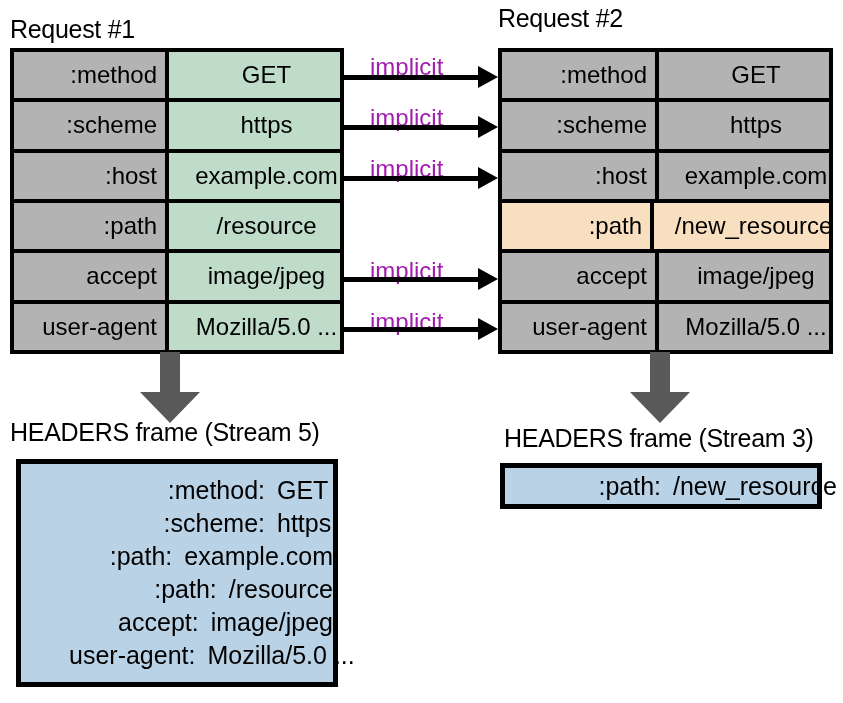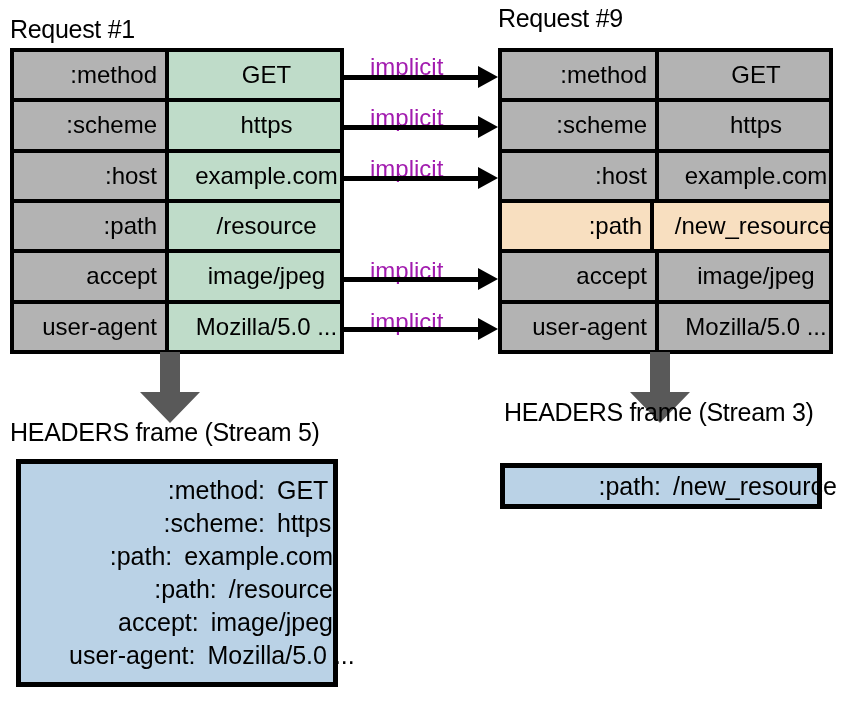--- a/index.html
+++ b/index.html
@@ -169,21 +169,21 @@
     <div class="hrow fill-green">
       <div class="hname" style="background: rgb(179, 179, 179);">accept</div>
       <div class="hval" style="background: rgb(191, 220, 201);">image/jpeg</div>
     </div>
     <div class="hrow fill-green">
       <div class="hname" style="background: rgb(179, 179, 179);">user-agent</div>
       <div class="hval" style="background: rgb(191, 220, 201);">Mozilla/5.0 ...</div>
     </div>
   </div>
 
-  <div class="caption" style="left:498px; top:4px;">Request #9</div>
+  <div class="caption" style="left:498px; top:4px;">Request #2</div>
 
   <div class="htable" id="table-request-2" style="left:498px; top:48px; width:335px; height:306px;">
 
     <div class="hrow fill-gray">
       <div class="hname" style="background: rgb(179, 179, 179);">:method</div>
       <div class="hval" style="background: rgb(179, 179, 179);">GET</div>
     </div>
     <div class="hrow fill-gray">
       <div class="hname" style="background: rgb(179, 179, 179);">:scheme</div>
       <div class="hval" style="background: rgb(179, 179, 179);">https</div>
@@ -258,21 +258,21 @@
         <span class="fl-name">accept:</span>
         <span class="fl-val">image/jpeg</span>
       </div>
       <div class="frame-line">
         <span class="fl-name">user-agent:</span>
         <span class="fl-val">Mozilla/5.0 ...</span>
       </div>
     </div>
   </div>
 
-  <div class="caption" style="left:504px; top:398px;">HEADERS frame (Stream 3)</div>
+  <div class="caption" style="left:504px; top:424px;">HEADERS frame (Stream 3)</div>
 
   <div class="frame-box" id="frame-stream-3" style="left:500px; top:463px; width:322px; height:46px;">
     <div class="frame-line">
       <span class="fl-name">:path:</span>
       <span class="fl-val">/new_resource</span>
     </div>
   </div>
 
 </div>
 

